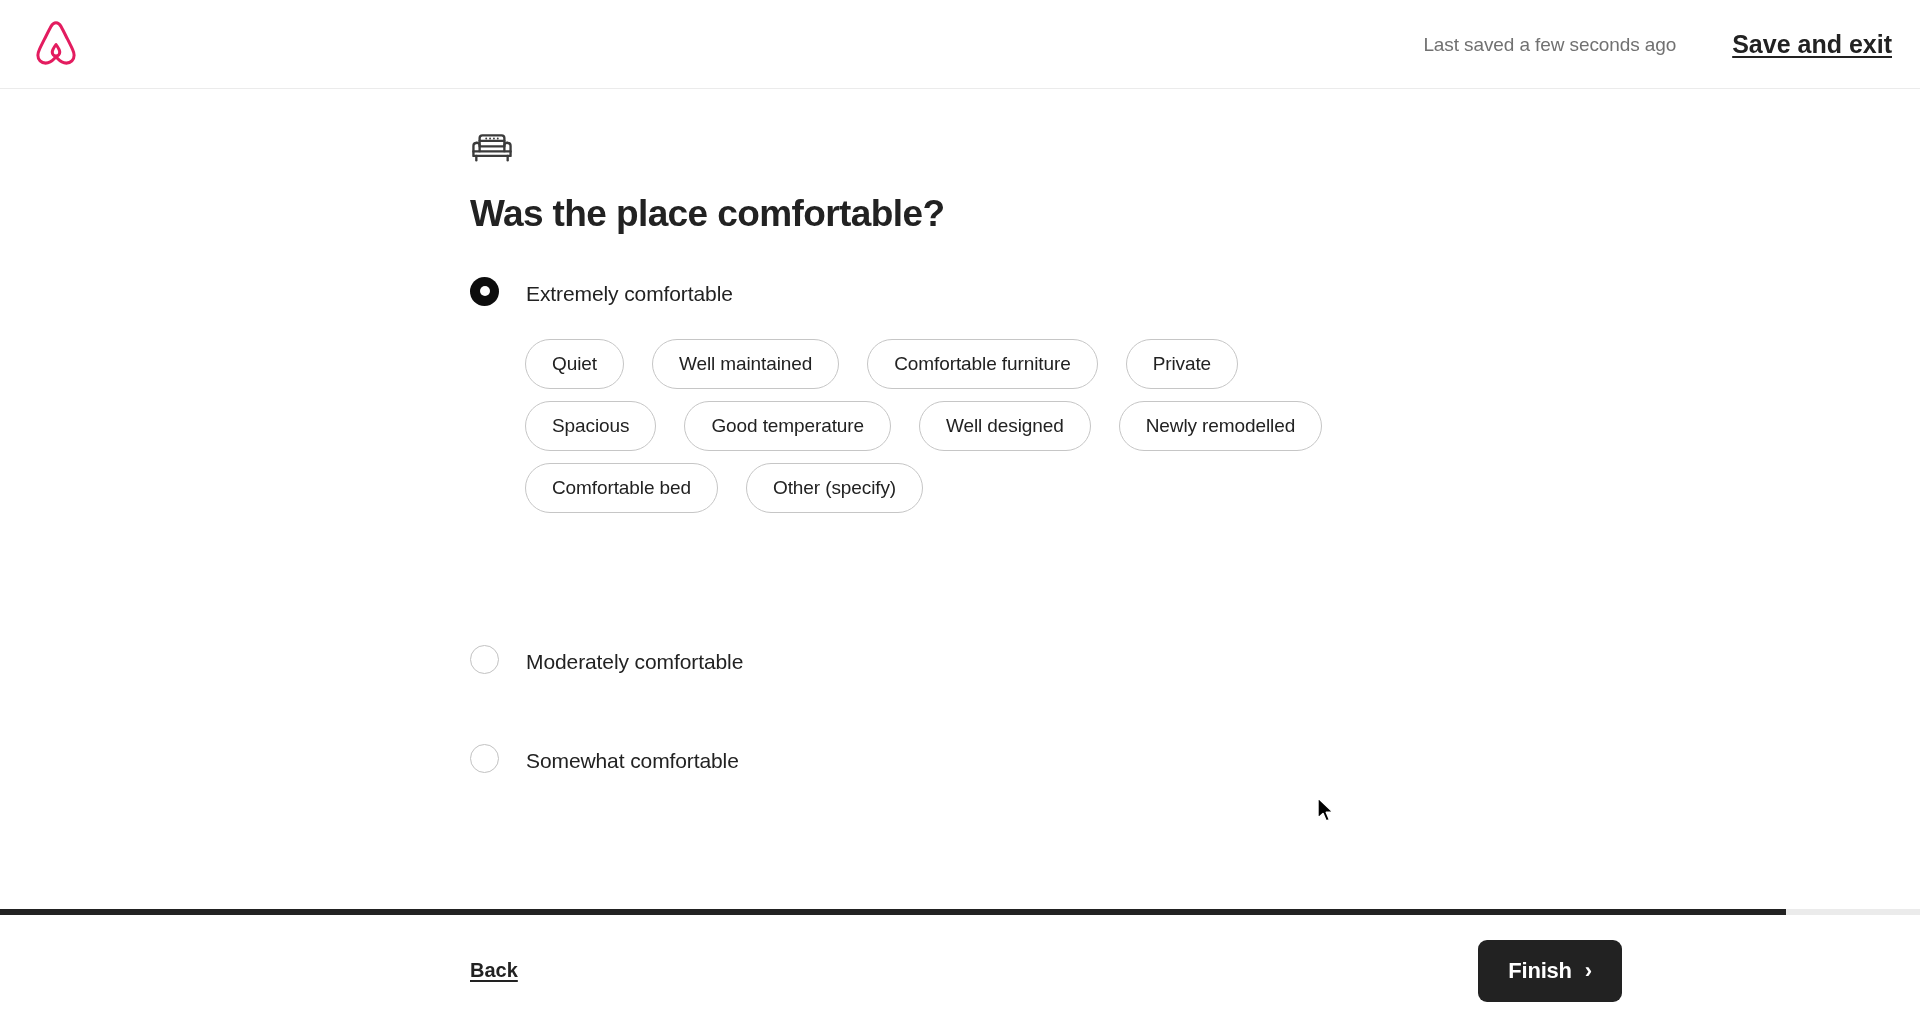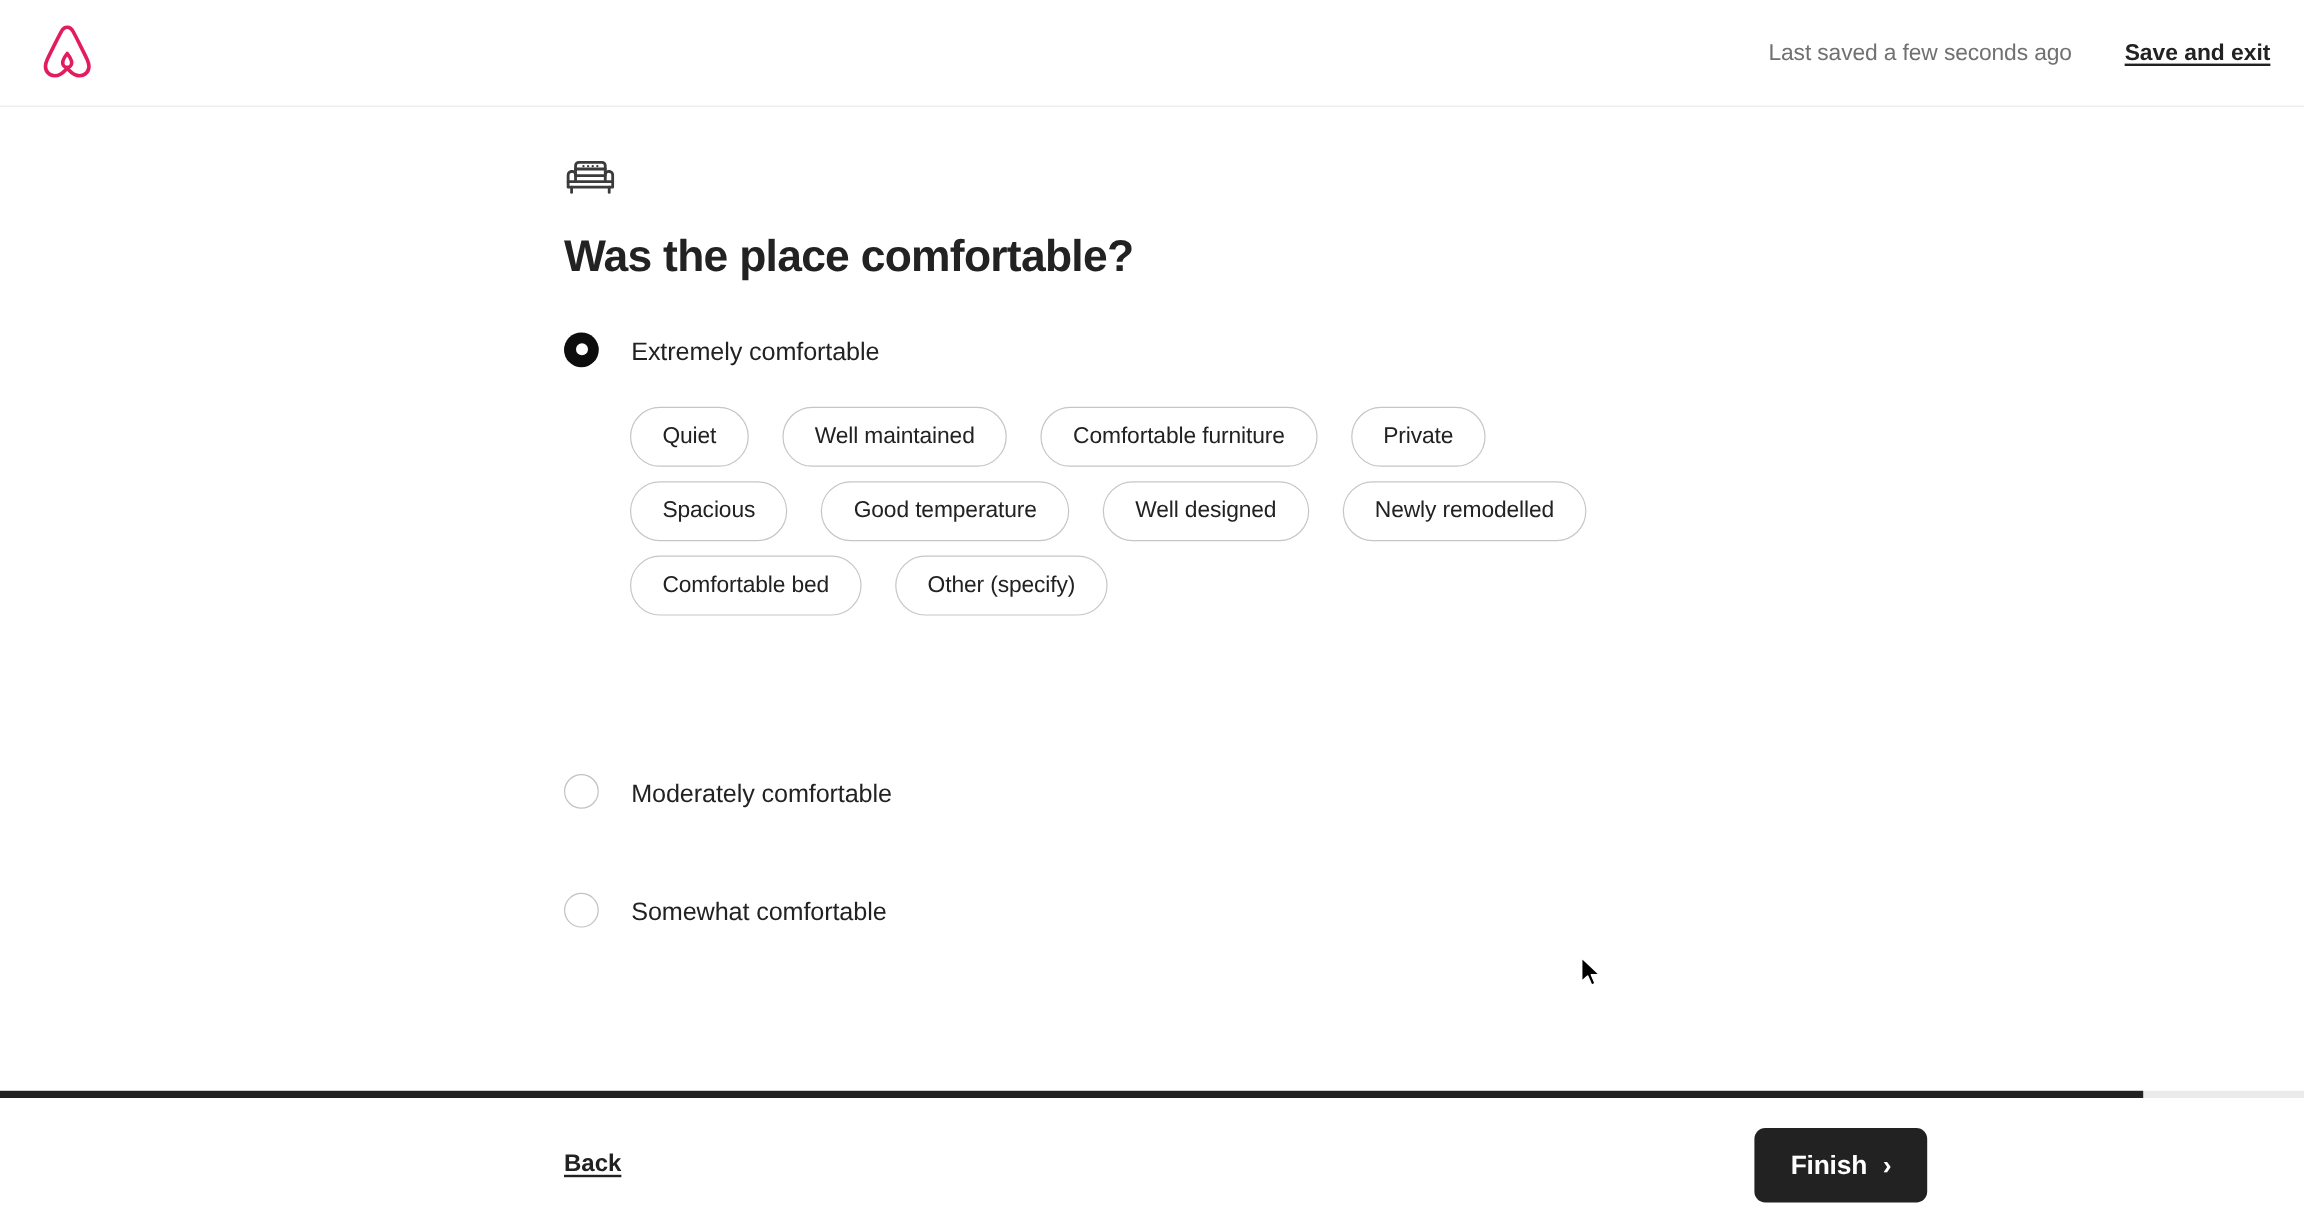--- a/index.html
+++ b/index.html
@@ -35,30 +35,30 @@
     justify-content: center;
   }
   .logo-wrap svg { display: block; }
   .header-right {
     position: absolute;
     right: 28px;
     top: 0;
     height: 89px;
     display: flex;
     align-items: center;
-    gap: 44px;
+    gap: 56px;
   }
   .last-saved {
     font-size: 19px;
     color: #717171;
     letter-spacing: -0.1px;
     white-space: nowrap;
   }
   .save-exit {
-    font-size: 19px;
+    font-size: 25px;
     font-weight: 700;
     color: #222222;
     text-decoration: underline;
     text-underline-offset: 3px;
     text-decoration-thickness: 1.5px;
     cursor: pointer;
     white-space: nowrap;
   }
 
   
@@ -180,21 +180,21 @@
     background: #222222;
   }
   .footer-inner {
     position: absolute;
     top: 6px; left: 0;
     width: 1920px;
     height: 111px;
     display: flex;
     align-items: center;
     justify-content: space-between;
-    padding: 0 76px 0 470px;
+    padding: 0 60px 0 470px;
   }
   .back-link {
     font-size: 20px;
     font-weight: 600;
     color: #222222;
     text-decoration: underline;
     text-underline-offset: 3px;
     text-decoration-thickness: 1.5px;
     cursor: pointer;
     background: none;

